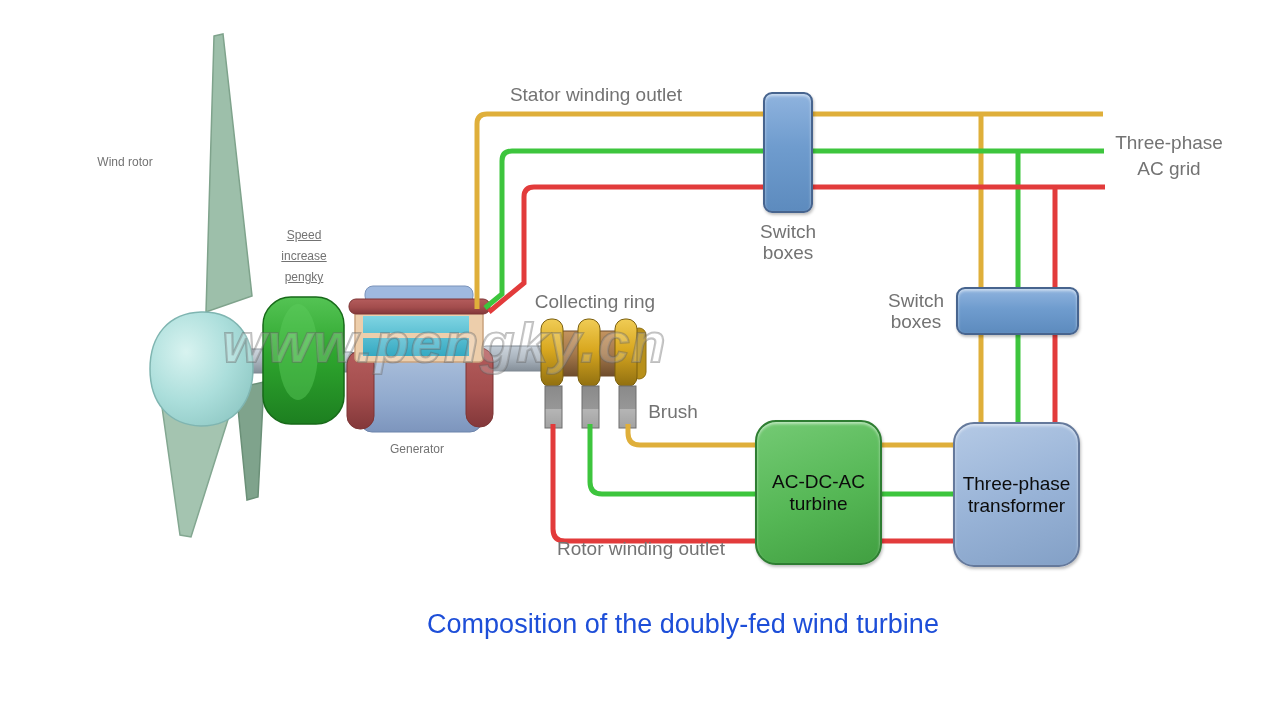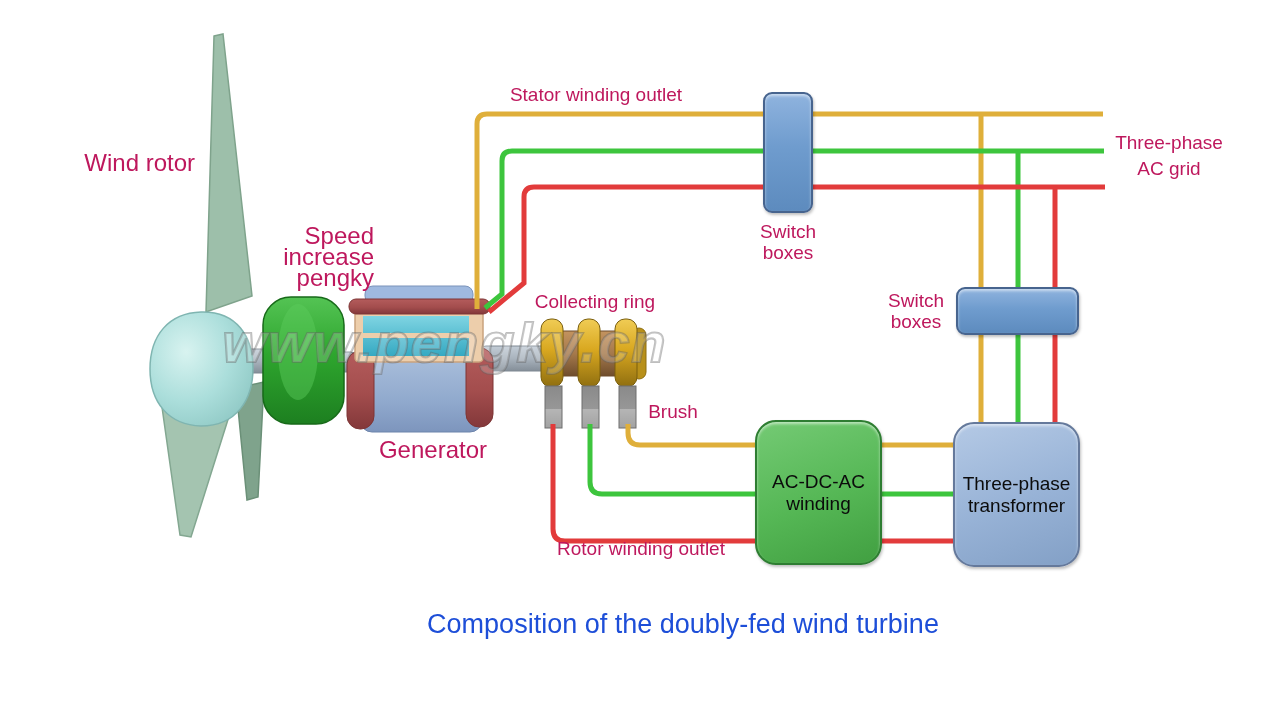--- a/index.html
+++ b/index.html
@@ -1,22 +1,22 @@
 <!DOCTYPE html>
 <html><head>
 <meta charset="utf-8">
 <style>
   html,body{margin:0;padding:0;background:#fff;}
   #stage{
     position:relative;width:1280px;height:720px;overflow:hidden;background:#ffffff;
     font-family:"Liberation Sans","DejaVu Sans",sans-serif;color:#0b0b0b;
   }
   #wires-layer{position:absolute;left:0;top:0;width:1280px;height:720px;}
-  .lbl{position:absolute;text-align:center;font-size:19px;line-height:21px;color:#be185d;}
-  .lbl-lg{font-size:24px;text-align:right;}
+  .lbl{position:absolute;text-align:center;font-size:19px;line-height:21px;color:#737373;}
+  .lbl-lg{font-size:12px;}
   .box{position:absolute;box-sizing:border-box;border-radius:9px;
        box-shadow:1px 2px 3px rgba(0,0,0,0.25), inset 0 2px 3px rgba(255,255,255,0.55);}
   .switchbox{
     background:linear-gradient(180deg,#8fb3de 0%,#6f9cce 45%,#5d8bbe 100%);
     border:2px solid #47648e;
   }
   .bigbox{display:flex;flex-direction:column;align-items:center;justify-content:center;
           font-size:19px;line-height:22px;text-align:center;border-radius:21px;}
   #inverter-box{
     background:linear-gradient(160deg,#74ca74 0%,#55b755 55%,#419f41 100%);
@@ -132,30 +132,30 @@
     </g>
 
     <text x="445" y="362" text-anchor="middle" font-family="Liberation Sans, DejaVu Sans, sans-serif" font-size="56" font-weight="bold" font-style="italic" letter-spacing="2" fill="rgba(255,255,255,0.18)" stroke="rgba(100,100,100,0.42)" stroke-width="2.2" paint-order="stroke">www.pengky.cn</text>
   </svg>
 
   <div class="box switchbox" id="switch-box-top" style="left:763px;top:92px;width:50px;height:121px;"></div>
   <div class="box switchbox" id="switch-box-right" style="left:956px;top:287px;width:123px;height:48px;"></div>
 
   <div class="box bigbox" id="inverter-box" style="left:755px;top:420px;width:127px;height:145px;">
     <div>AC-DC-AC</div>
-    <div>winding</div>
+    <div>turbine</div>
   </div>
   <div class="box bigbox" id="transformer-box" style="left:953px;top:422px;width:127px;height:145px;">
     <div>Three-phase</div>
     <div>transformer</div>
   </div>
 
   <div class="lbl lbl-lg" style="left:55px;top:152px;width:140px;">Wind rotor</div>
 
-  <div class="lbl lbl-lg" style="left:234px;top:225px;width:140px;line-height:21px;">
+  <div class="lbl lbl-lg" style="left:234px;top:225px;width:140px;line-height:21px;text-decoration:underline;">
     <div>Speed</div>
     <div>increase</div>
     <div>pengky</div>
   </div>
 
   <div class="lbl lbl-lg" style="left:347px;top:439px;width:140px;">Generator</div>
 
   <div class="lbl" style="left:505px;top:291px;width:180px;">Collecting ring</div>
 
   <div class="lbl" style="left:628px;top:401px;width:90px;">Brush</div>

